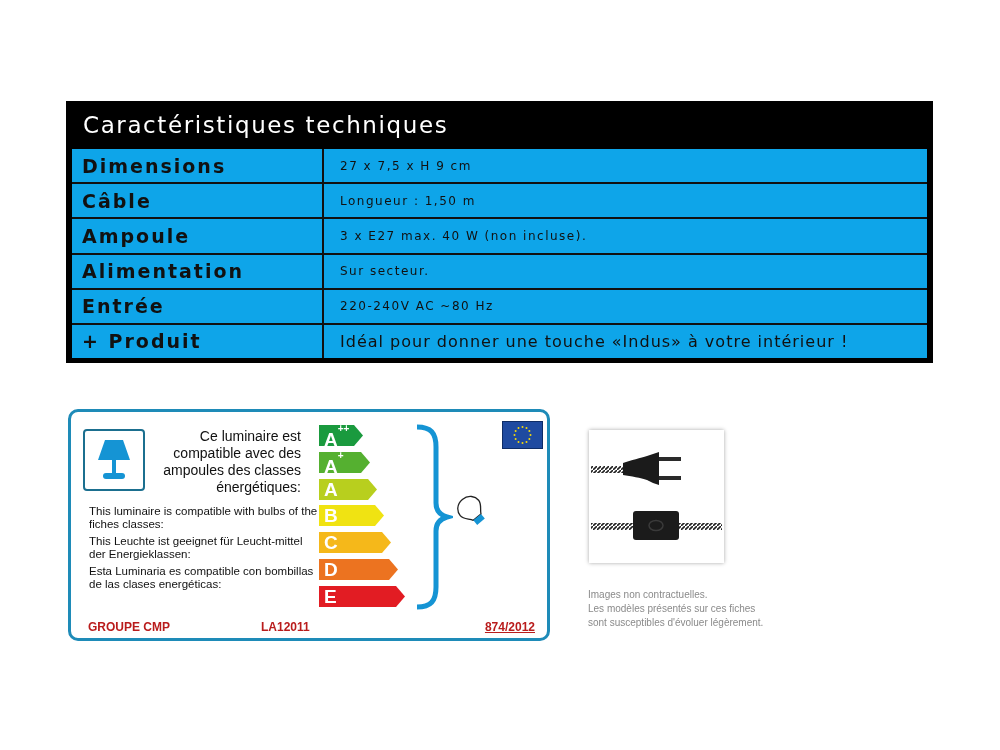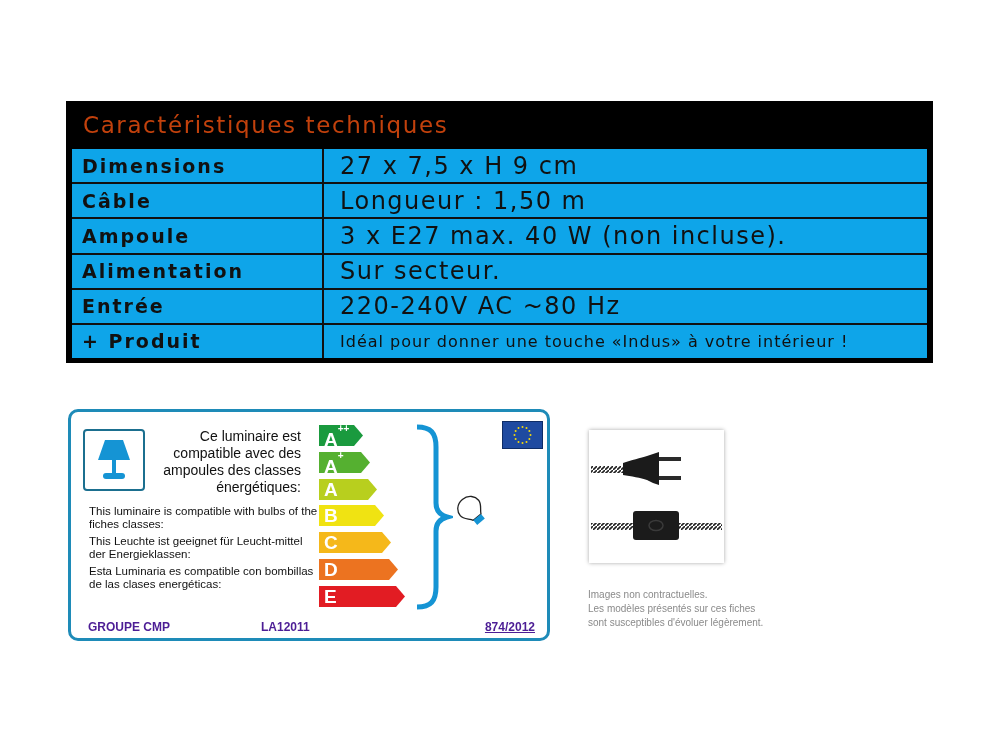--- a/index.html
+++ b/index.html
@@ -3,44 +3,44 @@
 <meta charset="utf-8">
 <style>
   html, body { margin:0; padding:0; }
   body { width:1000px; height:750px; background:#ffffff; position:relative; overflow:hidden;
          font-family:"DejaVu Sans", sans-serif; color:#111; }
 
   
   .spec { position:absolute; left:66px; top:101px; width:867px; height:262px;
           background:#000; box-sizing:border-box; }
   .spec-title { position:absolute; left:0; top:0; width:100%; height:48px;
-                color:#c2410c; font-size:23px; letter-spacing:1.6px; line-height:48px;
+                color:#ffffff; font-size:23px; letter-spacing:1.6px; line-height:48px;
                 padding-left:17px; box-sizing:border-box; }
   .spec-body { position:absolute; left:6px; top:48px; right:6px; bottom:5px; background:#0ea5e9;
                display:flex; flex-direction:column; }
   .row { flex:1; display:flex; border-top:2px solid #111; }
   .row:first-child { border-top:none; }
   .row .k { width:240px; border-right:2px solid #111; font-size:19px; letter-spacing:2px;
             font-weight:bold; padding-left:10px; display:flex; align-items:center; }
-  .row .v { flex:1; font-size:24px; letter-spacing:1.5px; padding-left:16px;
+  .row .v { flex:1; font-size:12px; letter-spacing:1.5px; padding-left:16px;
             display:flex; align-items:center; }
   .row .v.small { font-size:16px; letter-spacing:1px; }
 
   
   .label { position:absolute; left:68px; top:409px; width:482px; height:232px;
            border:3px solid #1e8bb8; border-radius:10px; box-sizing:border-box; background:#fff;
            font-family:"Liberation Sans", sans-serif; }
   .lamp-box { position:absolute; left:12px; top:17px; width:62px; height:62px;
               border:2px solid #1b6f8f; border-radius:4px; box-sizing:border-box; }
   .fr-text { position:absolute; left:80px; top:16px; width:150px; text-align:right;
              font-size:14px; line-height:17px; color:#111; }
   .multi { position:absolute; left:18px; top:93px; width:230px; font-size:11.5px;
            line-height:13px; color:#111; }
   .multi p { margin:0 0 4px 0; }
-  .foot { position:absolute; bottom:4px; font-size:12px; font-weight:bold; color:#4c1d95; }
+  .foot { position:absolute; bottom:4px; font-size:12px; font-weight:bold; color:#b91c1c; }
   .bars { position:absolute; left:248px; top:13px; }
   .bar { position:relative; height:21px; margin-bottom:5.8px; }
   .bar span { position:absolute; left:5px; top:0; font-size:19px; font-weight:bold;
               color:#fff; line-height:21px; }
   .bar sup { font-size:10px; position:relative; top:-7px; }
   .brace { position:absolute; left:342px; top:11px; }
   .bulb { position:absolute; left:385px; top:82px; }
   .euflag { position:absolute; left:431px; top:9px; width:39px; height:26px; background:#1f4aa0;
             border:1px solid #0e2c66; }
 

